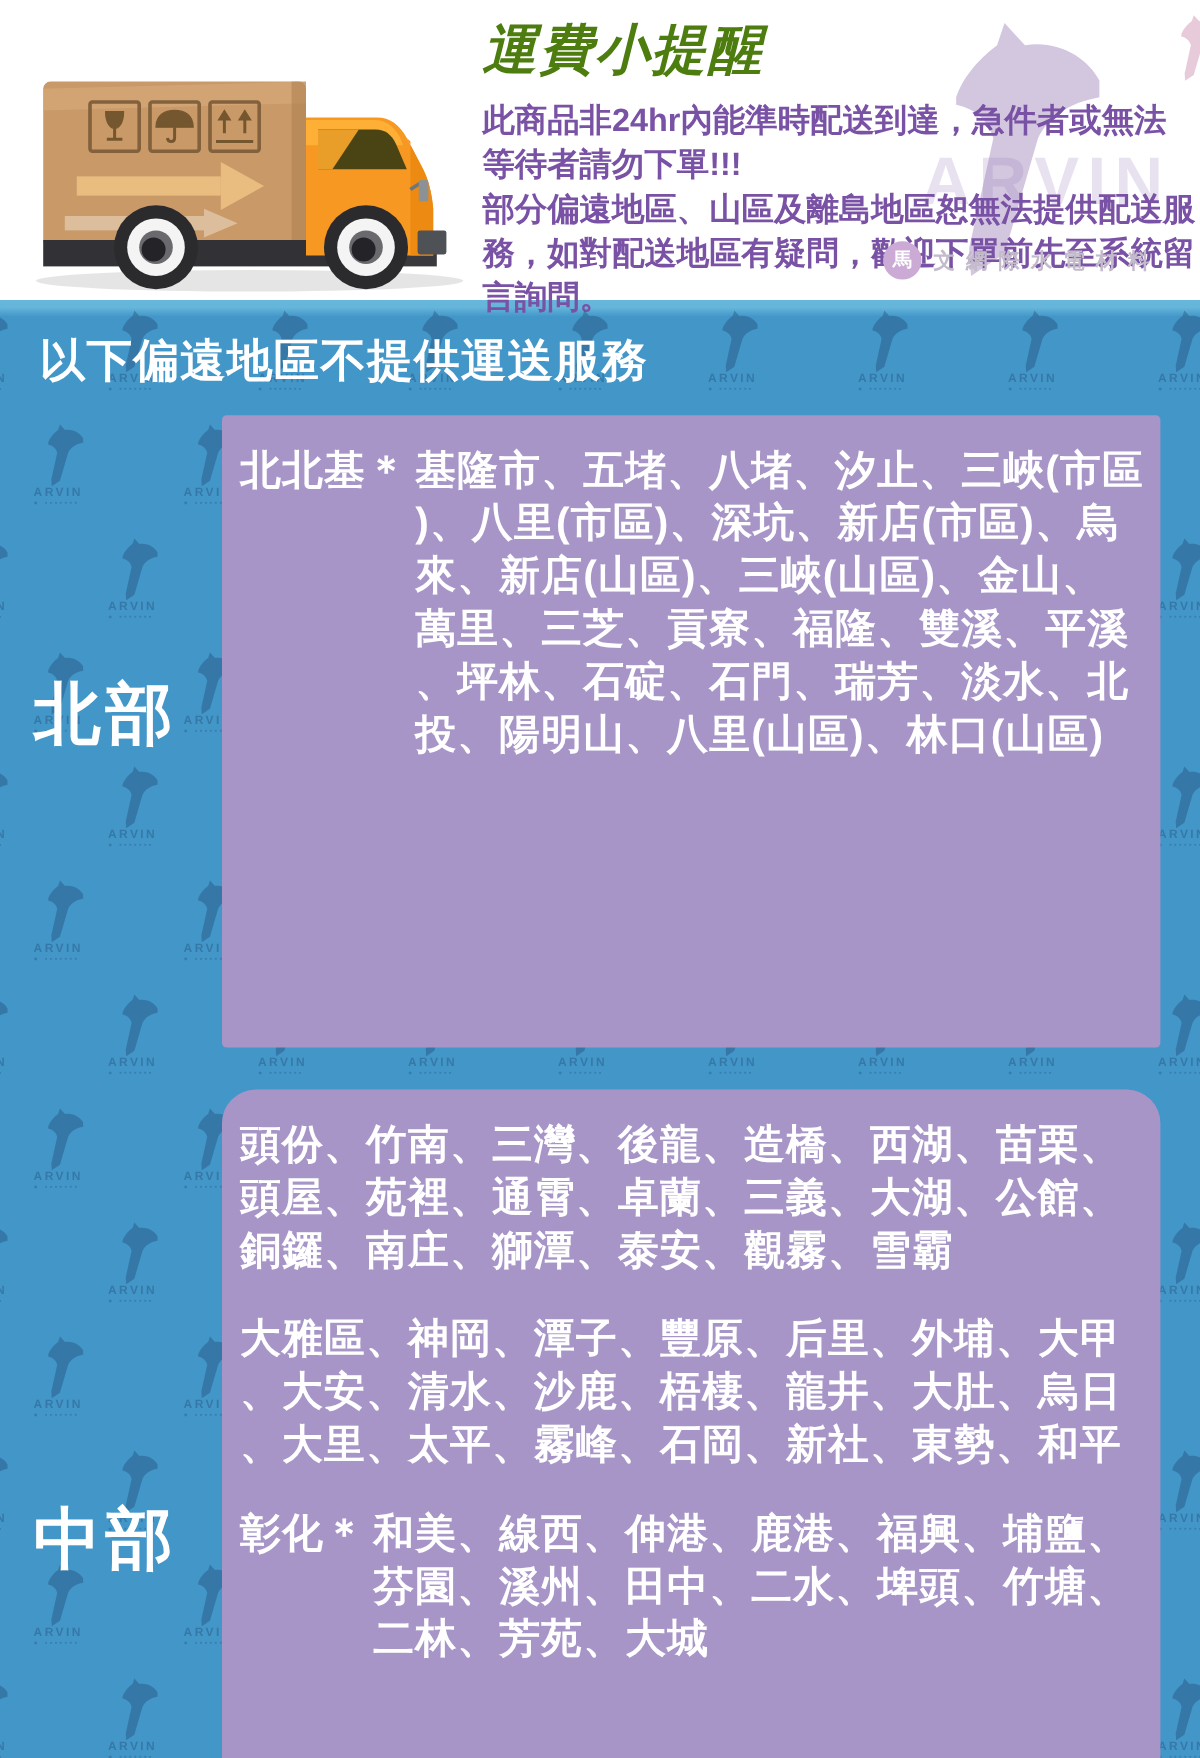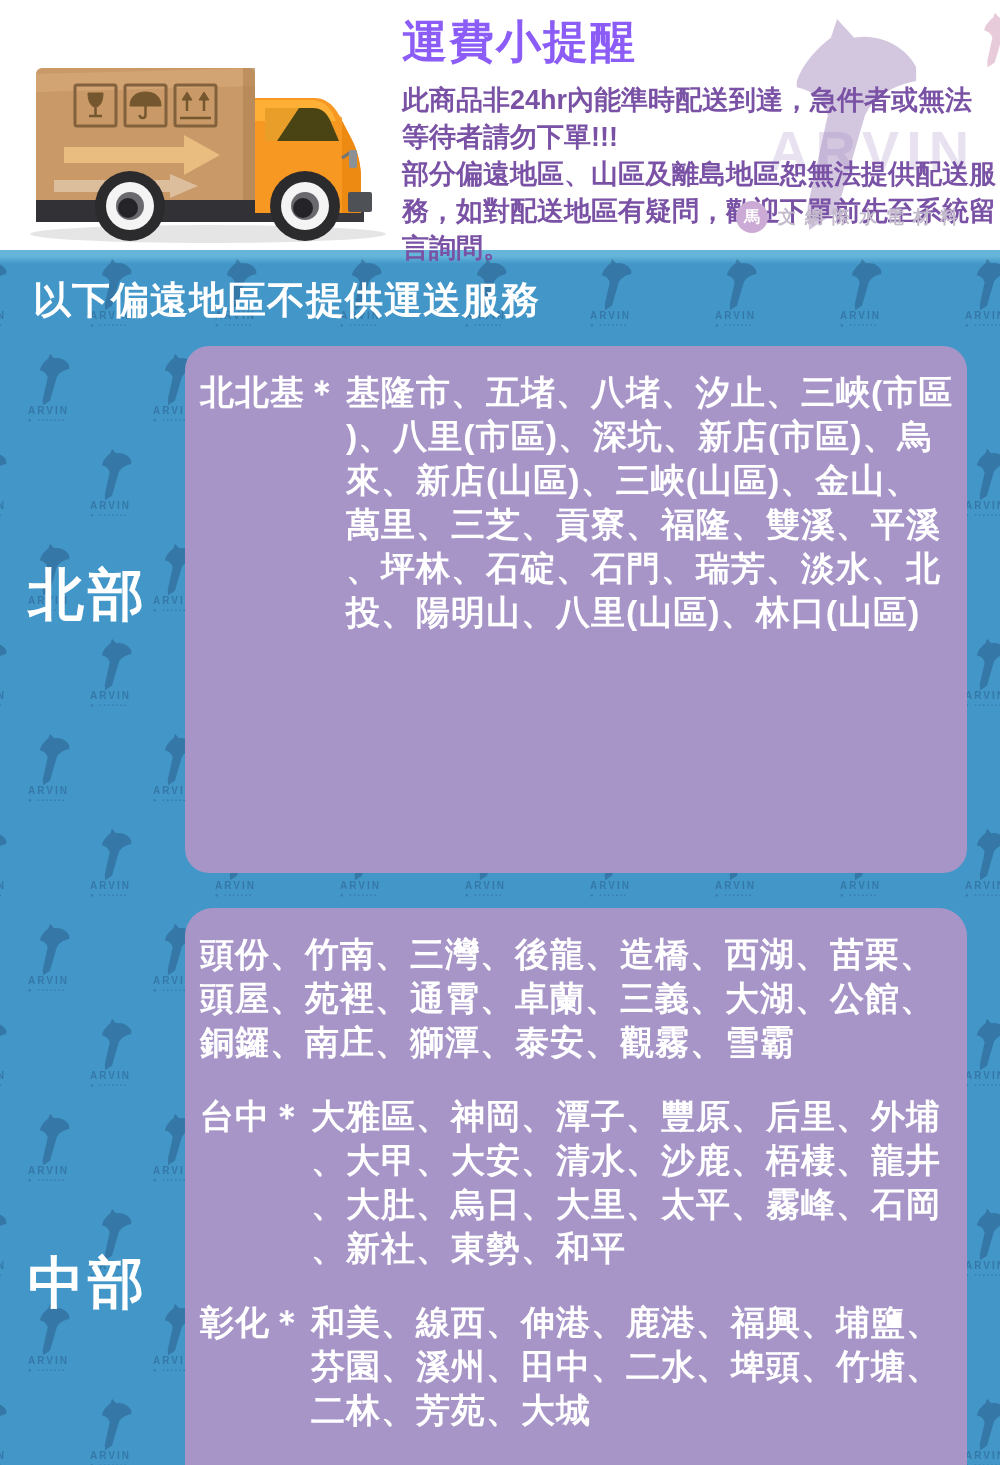--- a/index.html
+++ b/index.html
@@ -14,21 +14,22 @@
   .big-horse{position:absolute;left:772px;top:16px;z-index:0;}
   .big-arvin{
     position:absolute;left:768px;top:118px;z-index:0;
     font-size:56px;font-weight:800;letter-spacing:7px;
     color:rgba(150,125,185,0.22);
   }
   .corner-horse{position:absolute;left:978px;top:12px;z-index:0;}
   .top-text{position:absolute;left:402px;top:12px;width:596px;z-index:1;}
   .notice-title{
     margin:0 0 10px 0;font-size:45px;font-weight:800;letter-spacing:2px;
-    color:#8b5cf6;
+    color:#4d7c0f;
+    font-style:italic;
   }
   .notice-body p{
     margin:0;font-size:27px;line-height:37px;font-weight:700;
     color:#7A52A5;line-break:anywhere;word-break:break-all;
   }
   .brand-row{
     position:absolute;left:736px;top:200px;z-index:2;height:34px;
     display:flex;align-items:center;
   }
   .brand-circle{
@@ -56,21 +57,21 @@
     font-size:38px;font-weight:800;color:#ffffff;letter-spacing:1px;
   }
   .region-label{
     position:absolute;left:28px;z-index:2;
     font-size:56px;font-weight:800;color:#ffffff;letter-spacing:4px;
   }
   .region-label.north{top:308px;}
   .region-label.central{top:996px;}
   .area-box{
     position:absolute;left:185px;width:782px;z-index:2;
-    background:#A795C8;border-radius:24px;
+    background:#A795C8;border-radius:4px;
     box-sizing:border-box;padding:24px 12px 10px 15px;
   }
   .area-box.box1{top:96px;height:527px;}
   .area-box.box2{top:658px;height:600px;border-radius:28px 28px 0 0;}
   .entry{display:flex;margin-bottom:30px;}
   .entry:last-child{margin-bottom:0;}
   .elabel{
     flex:0 0 auto;font-size:34px;line-height:44px;font-weight:700;
     color:#ffffff;white-space:nowrap;padding-right:6px;letter-spacing:1px;
   }
@@ -965,21 +966,20 @@
       </div>
       <div class="entry">
       </div>
     </div>
 
     <div class="area-box box2">
       <div class="entry">
         <span class="etext">頭份、竹南、三灣、後龍、造橋、西湖、苗栗、頭屋、苑裡、通霄、卓蘭、三義、大湖、公館、銅鑼、南庄、獅潭、泰安、觀霧、雪霸</span>
       </div>
       <div class="entry">
-        <span class="elabel">台中＊</span>
         <span class="etext">大雅區、神岡、潭子、豐原、后里、外埔、大甲、大安、清水、沙鹿、梧棲、龍井、大肚、烏日、大里、太平、霧峰、石岡、新社、東勢、和平</span>
       </div>
       <div class="entry">
         <span class="elabel">彰化＊</span>
         <span class="etext">和美、線西、伸港、鹿港、福興、埔鹽、芬園、溪州、田中、二水、埤頭、竹塘、二林、芳苑、大城</span>
       </div>
     </div>
   </section>
 </div>
 

